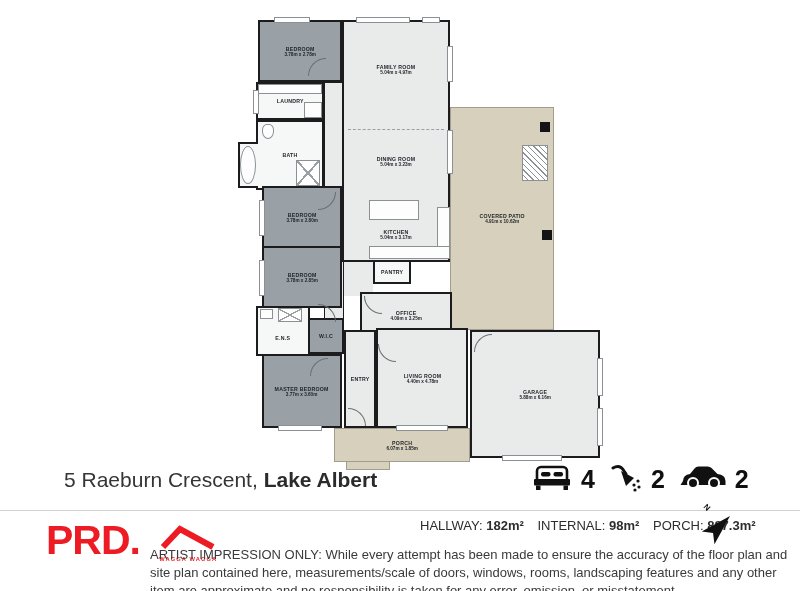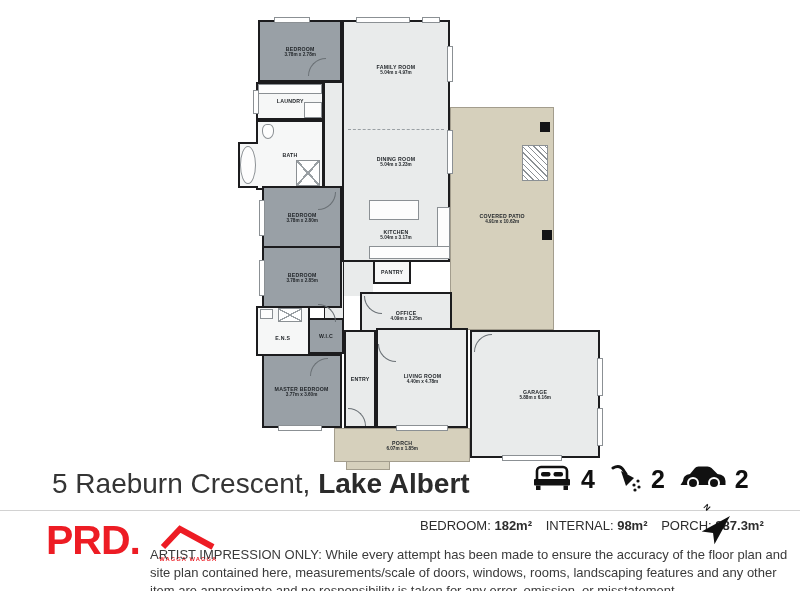--- a/index.html
+++ b/index.html
@@ -51,21 +51,21 @@
   .r12{left:78px;top:308px;width:36px;height:36px;}
   .r13{left:32px;top:344px;width:80px;height:74px;}
   .r14{left:114px;top:320px;width:32px;height:98px;}
   .r15{left:146px;top:318px;width:92px;height:100px;}
   .r16{left:104px;top:418px;width:136px;height:34px;}
   .step{left:116px;top:451px;width:44px;height:9px;}
   .r17{left:240px;top:320px;width:130px;height:128px;}
   .r18{left:220px;top:97px;width:104px;height:223px;}
 
   
-  .address{position:absolute;left:52px;top:468px;font-size:28px;color:#353535;}
+  .address{position:absolute;left:64px;top:468px;font-size:21px;color:#353535;}
   .address b{font-weight:700;color:#2b2b2b;}
   .stats{position:absolute;left:532px;top:462px;display:flex;align-items:center;gap:9px;}
   .stat-num{font-size:25px;font-weight:700;color:#101010;}
   .divider{position:absolute;left:0;top:510px;width:800px;border-top:1px solid #d2d2d2;}
   .logo{position:absolute;left:46px;top:520px;display:flex;align-items:flex-start;gap:8px;}
   .logo-text{font-size:41px;font-weight:800;letter-spacing:-1px;line-height:1;color:#ed1c24;}
   .roof-wrap{display:flex;flex-direction:column;align-items:center;margin-top:4px;}
   .wagga{font-size:8px;transform:scale(0.72);letter-spacing:1.5px;color:#ed1c24;font-weight:700;white-space:nowrap;margin-top:1px;}
   .areas{position:absolute;left:420px;top:518px;width:285px;text-align:right;font-size:13px;color:#2d2d2d;white-space:nowrap;}
   .areas b{font-weight:700;margin-top:24px;}
@@ -283,21 +283,21 @@
     <span>
       <svg width="56" height="26" viewBox="0 0 56 26">
         <path d="M3 23 L20 5 L53 23" fill="none" stroke="#ed1c24" stroke-width="6" stroke-linejoin="miter"></path>
       </svg>
     </span>
     <div class="wagga">WAGGA WAGGA</div>
   </div>
 </div>
 
 <div class="areas">
-  <span>BEDROOM:</span>
+  <span>HALLWAY:</span>
   <b>182m²</b><span class="gap"></span>
   <span>INTERNAL:</span>
   <b>98m²</b><span class="gap"></span>
   <span>PORCH:</span>
   <b>887.3m²</b>
 </div>
 
 <div class="north">
   <span class="north-n">N</span>
   <svg width="40" height="40" viewBox="0 0 40 40">

